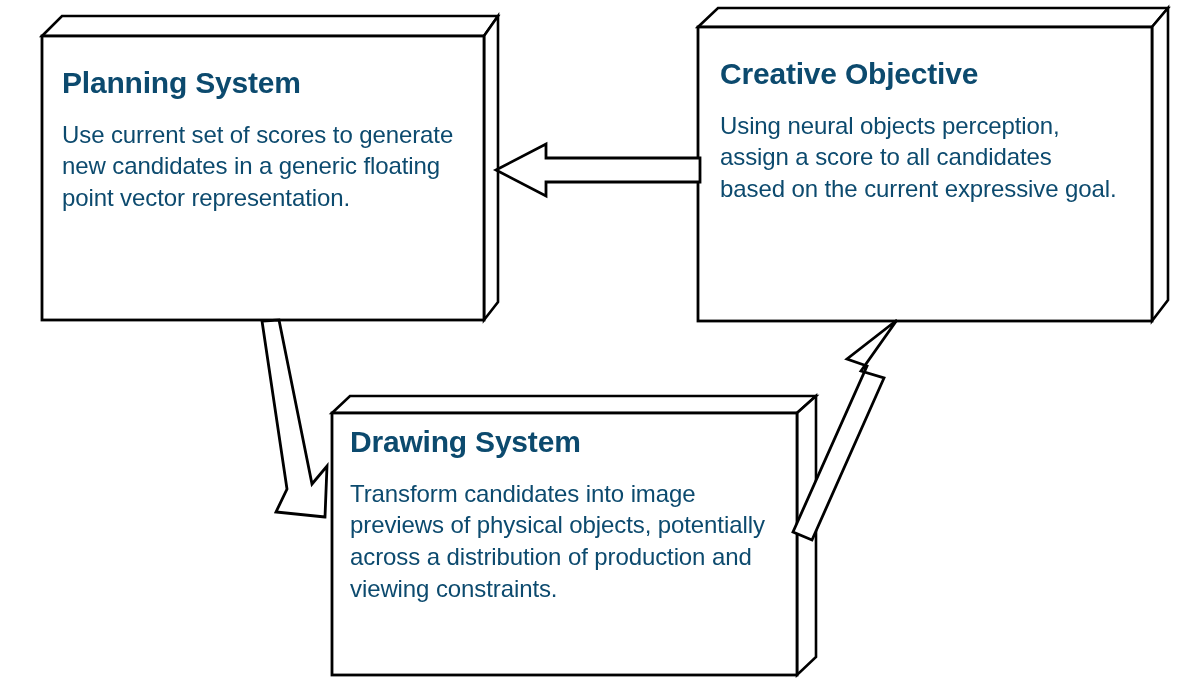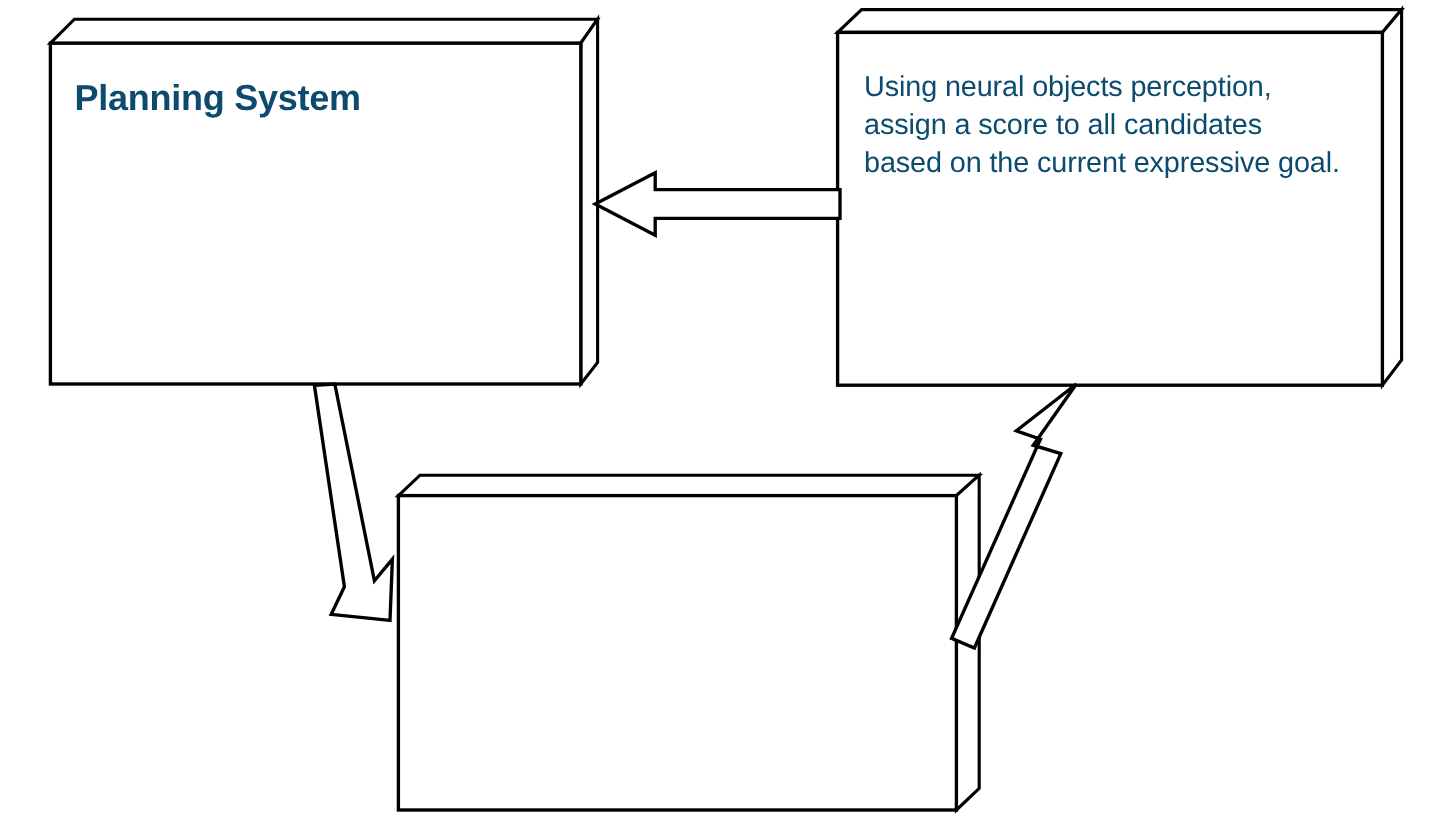--- a/index.html
+++ b/index.html
@@ -76,20 +76,26 @@
       <polygon points="332,413 350,396 816,396 797,413" fill="#ffffff" stroke="#000000" stroke-width="2.6" stroke-linejoin="miter"></polygon>
       <polygon points="797,413 816,396 816,657 797,675" fill="#ffffff" stroke="#000000" stroke-width="2.6" stroke-linejoin="miter"></polygon>
       <rect x="332" y="413" width="465" height="262" fill="#ffffff" stroke="#000000" stroke-width="2.8"></rect>
     </g>
 
     <polygon points="897,320 861,371 884,378 812,540 793,532 867,366 847,359" fill="#ffffff" stroke="#000000" stroke-width="2.8" stroke-linejoin="miter"></polygon>
   </svg>
 
   <div class="node-text" id="planning-text">
     <p class="node-title">Planning System</p>
+    <p class="node-body">Use current set of scores to generate new candidates in a generic floating point vector representation.</p>
   </div>
 
   <div class="node-text" id="creative-text">
+    <p class="node-title">Creative Objective</p>
     <p class="node-body">Using neural objects perception, assign a score to all candidates based on the current expressive goal.</p>
   </div>
 
+  <div class="node-text" id="drawing-text">
+    <p class="node-title">Drawing System</p>
+    <p class="node-body">Transform candidates into image previews of physical objects, potentially across a distribution of production and viewing constraints.</p>
+  </div>
 
 </div>
 
 </body></html>

